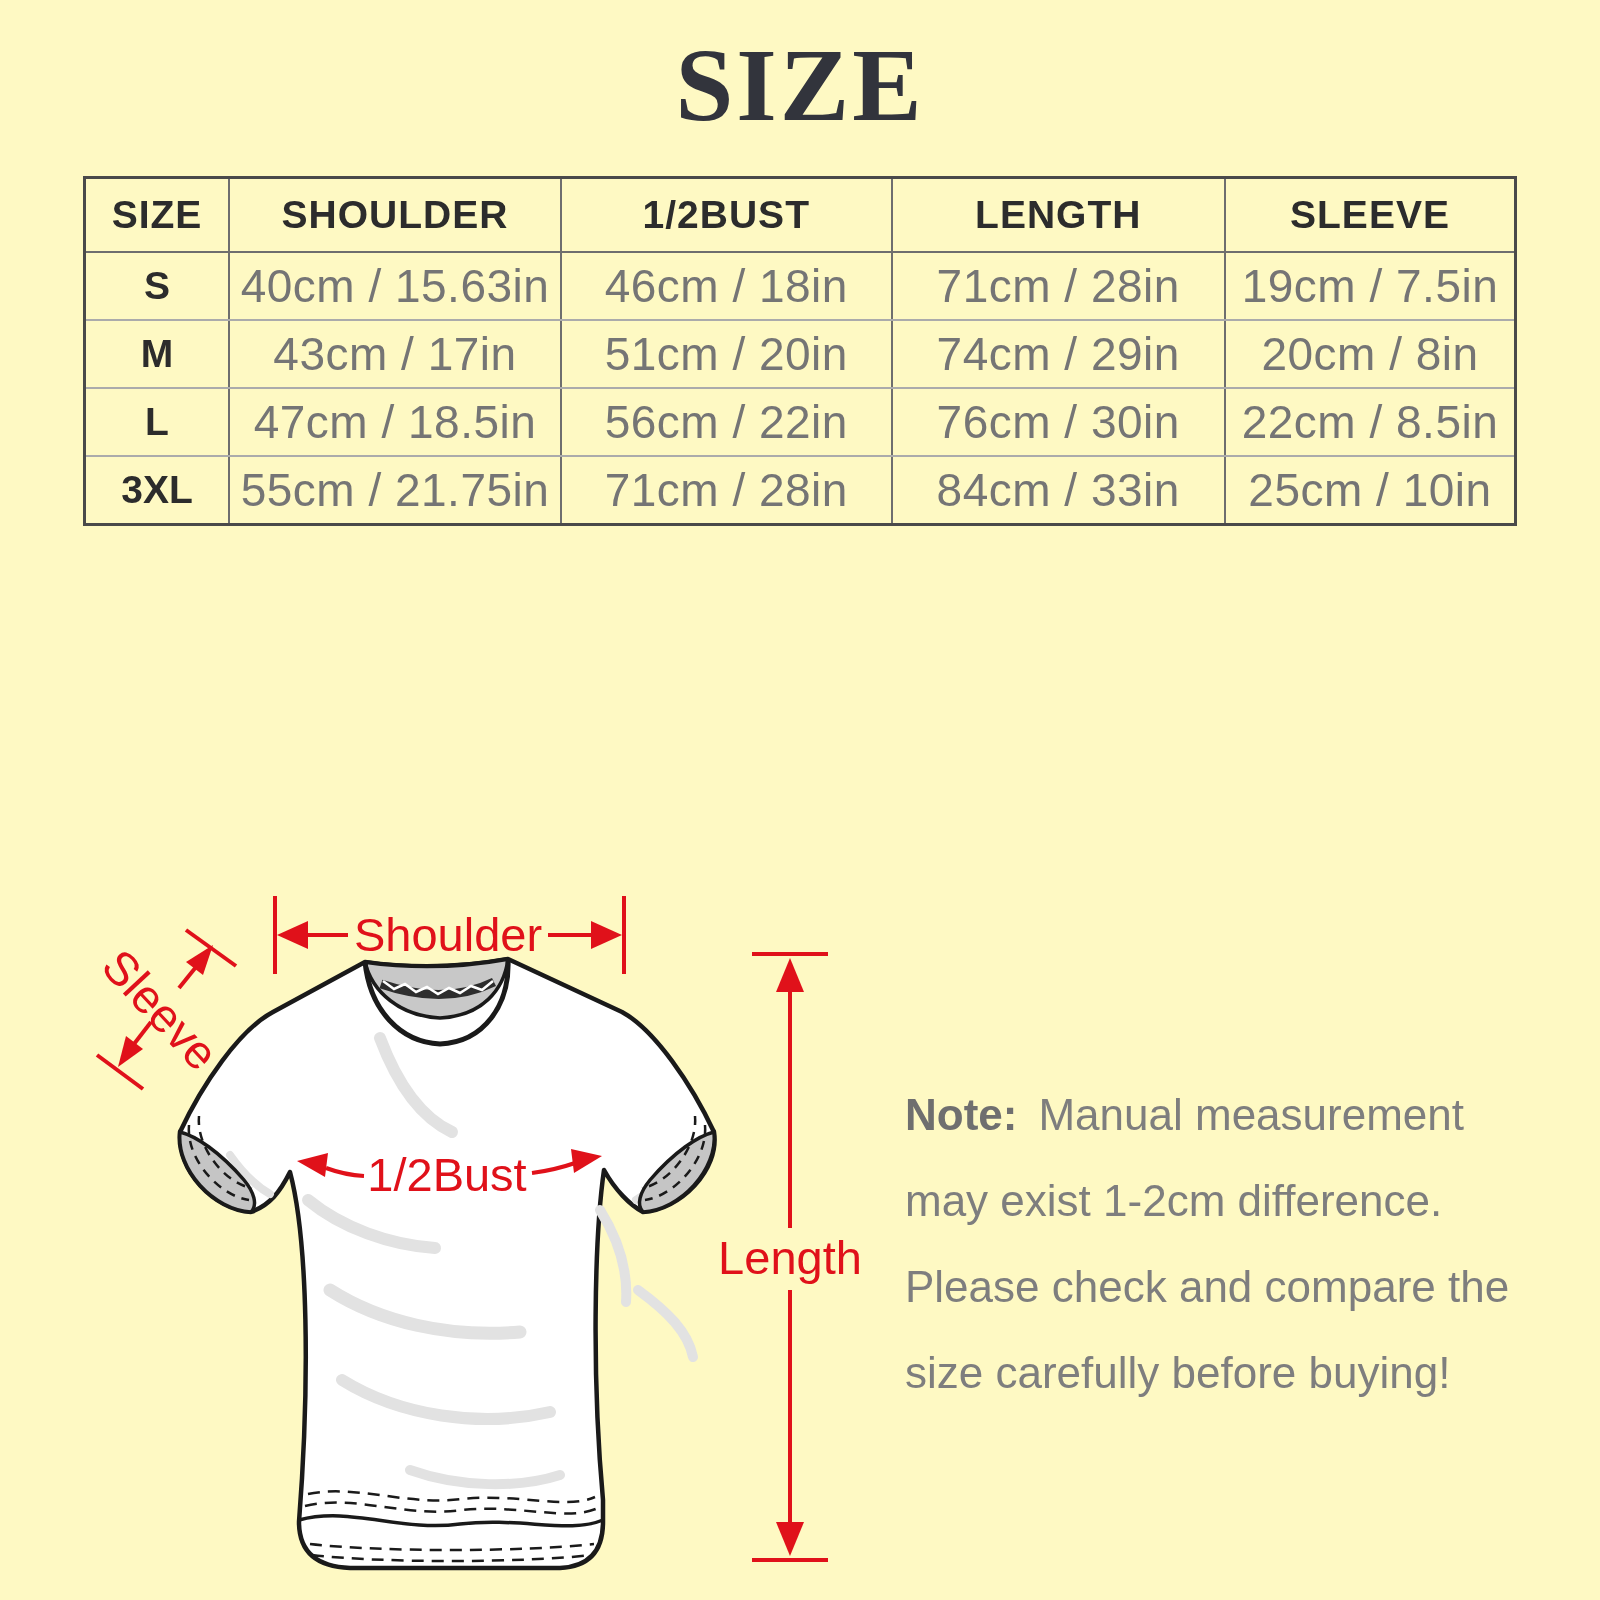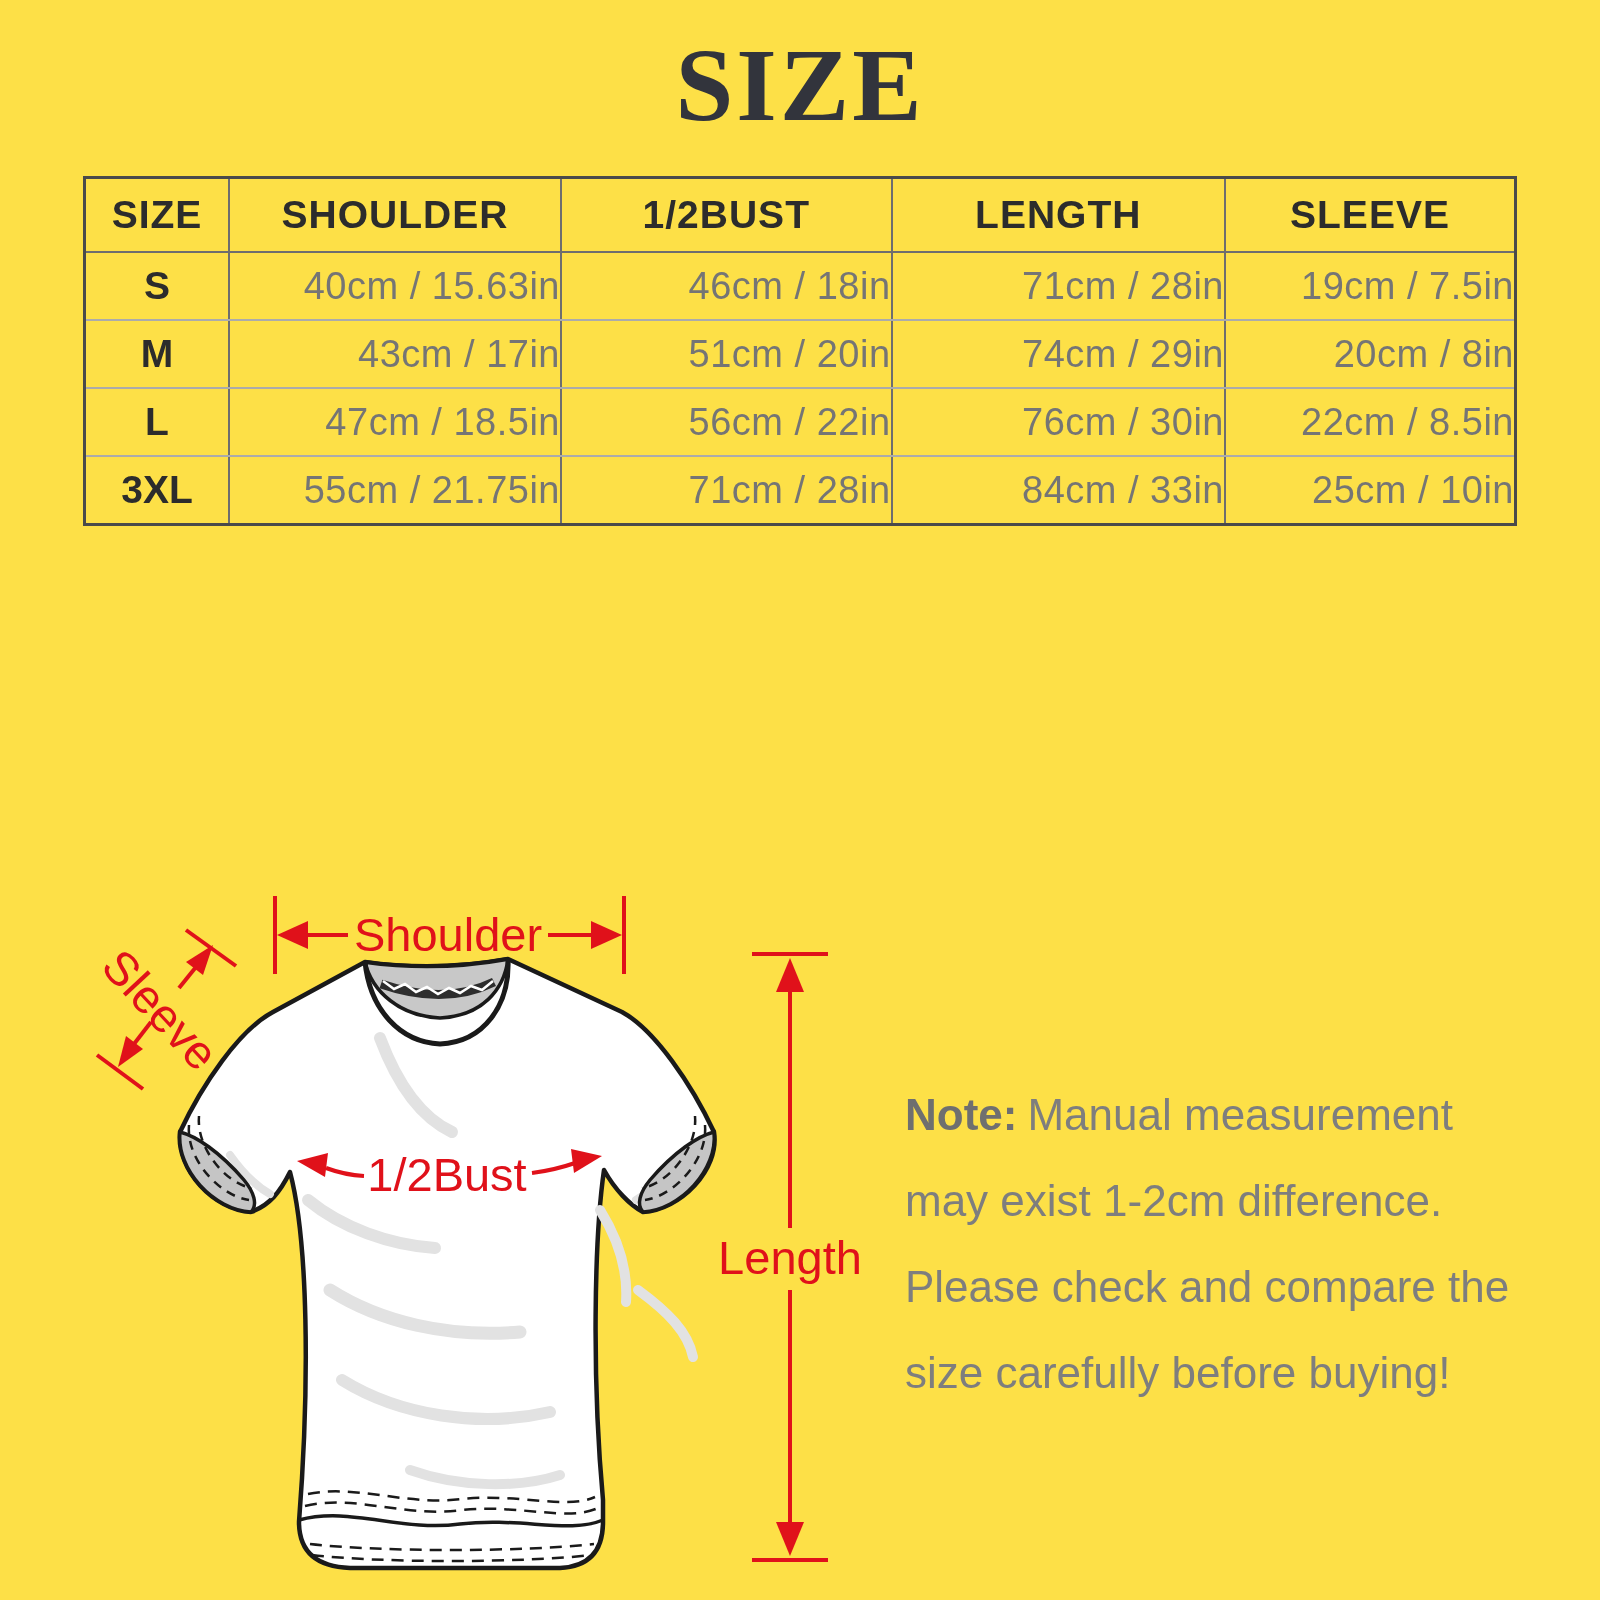--- a/index.html
+++ b/index.html
@@ -1,35 +1,35 @@
 <!DOCTYPE html>
 <html><head>
 <meta charset="utf-8">
 <style>
   html,body{margin:0;padding:0;background:#ffffff;}
-  .page{position:relative;width:1600px;height:1600px;background:#fde047;overflow:hidden;
+  .page{position:relative;width:1600px;height:1600px;background:#fef9c3;overflow:hidden;
         font-family:"Liberation Sans",sans-serif;}
   .title{position:absolute;top:30px;left:0;width:1600px;text-align:center;
          font-family:"Liberation Serif",serif;font-weight:700;font-size:104px;
          color:#32343c;letter-spacing:3px;line-height:1.05;}
   table.size-table{position:absolute;left:83px;top:176px;width:1434px;
         border-collapse:collapse;table-layout:fixed;border:3px solid #4a4a4a;}
   .size-table th,.size-table td{
         border-left:2px solid #6e6e6e;border-right:2px solid #6e6e6e;
         border-top:2px solid #ababab;border-bottom:2px solid #ababab;
         text-align:center;vertical-align:middle;padding:0;}
   .size-table th{height:72px;font-size:39px;font-weight:700;color:#2c2c2c;
         letter-spacing:1px;border-bottom:2px solid #6e6e6e;}
   .size-table td{height:66px;}
   .size-table td.size-cell{font-size:39px;font-weight:700;color:#2c2c2c;}
-  .size-table td.val-cell{font-size:38px;color:#757575;letter-spacing:0.5px;text-align:right;}
+  .size-table td.val-cell{font-size:46px;color:#757575;letter-spacing:0.5px;}
   .diagram{position:absolute;left:80px;top:860px;width:800px;height:740px;}
   .note{position:absolute;left:905px;top:1072px;width:612px;
         font-size:44px;line-height:86px;color:#7e7e7e;}
-  .note b{color:#6f6f6f;margin-right:10px;}
+  .note b{color:#6f6f6f;margin-right:21px;}
 </style>
 </head>
 <body>
 
 <div class="page">
 
   <div class="title">SIZE</div>
 
   <table class="size-table">
     <colgroup>

